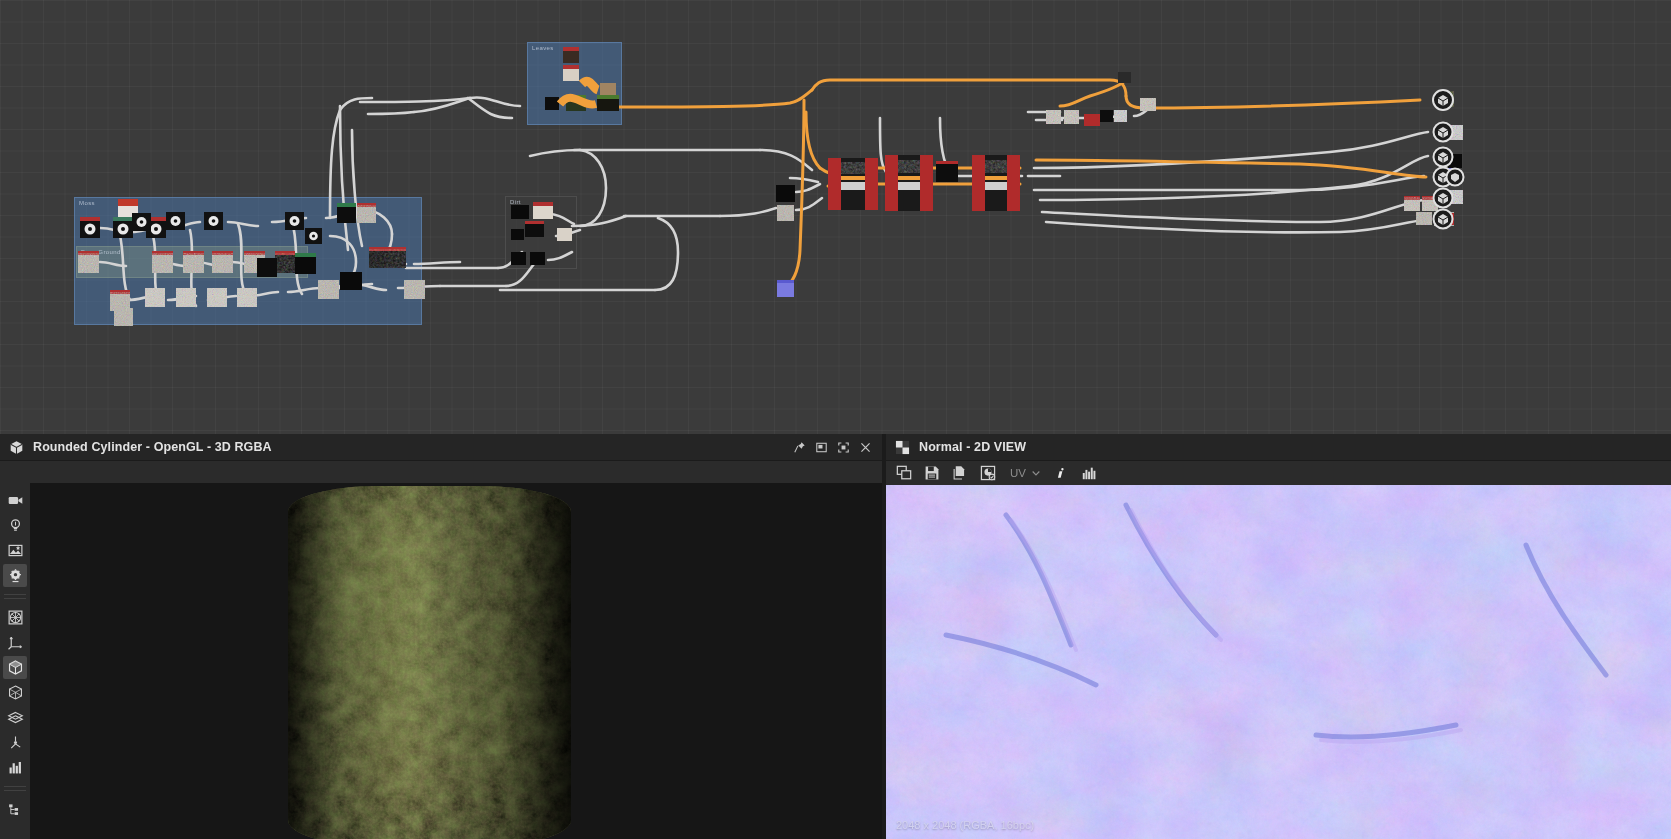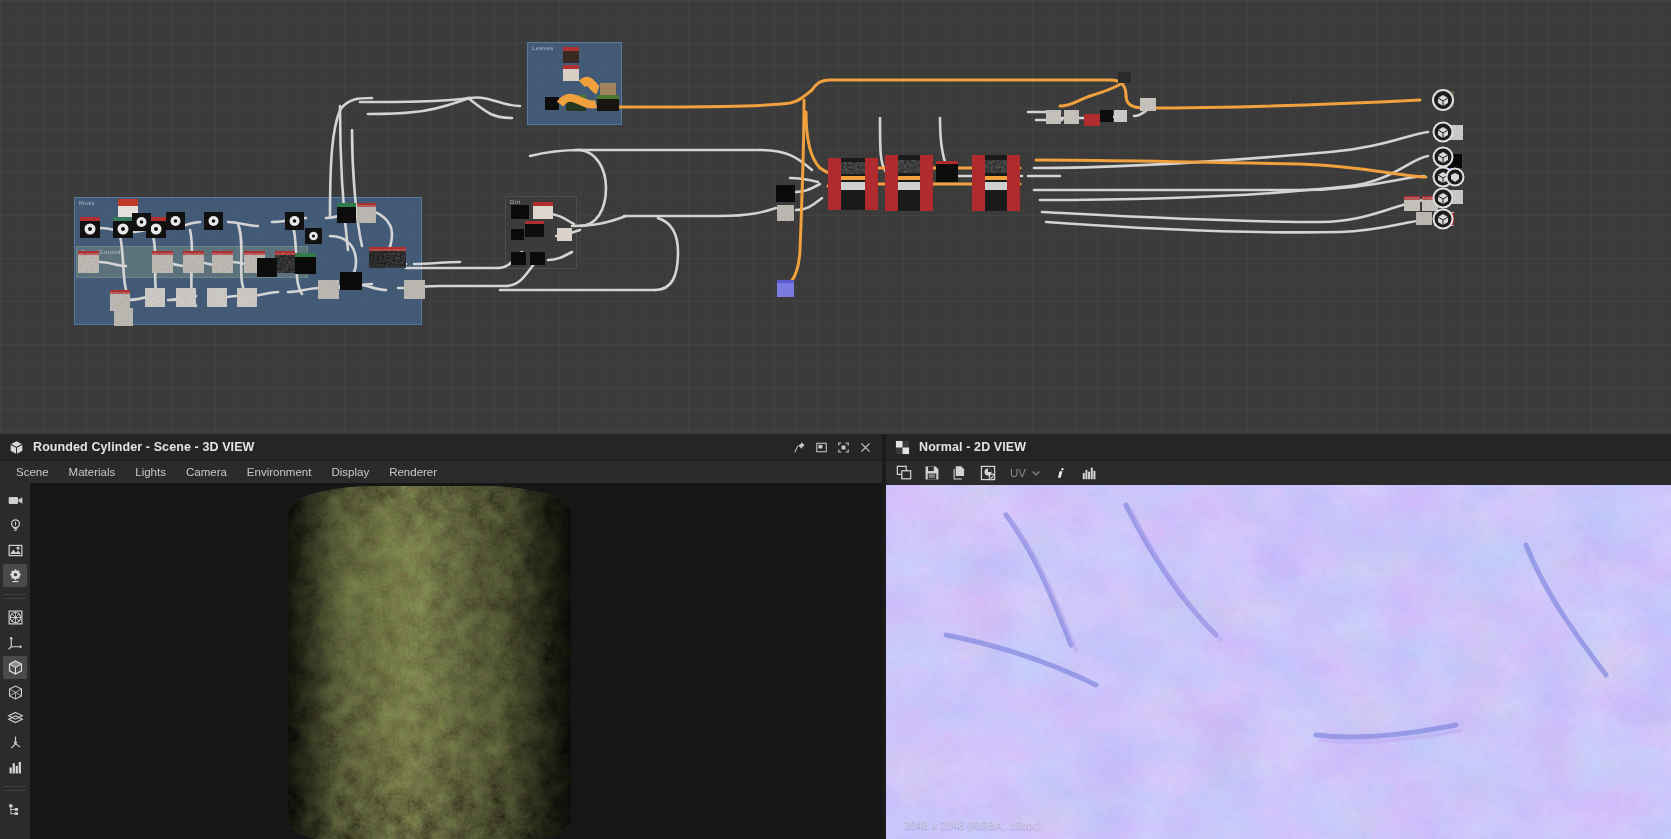--- a/index.html
+++ b/index.html
@@ -117,21 +117,20 @@
   
   .viewport2d {
     position:absolute; left:0; top:51px; width:785px; height:354px;
     overflow:hidden; background:#8a8ce8;
   }
   .imginfo {
     position:absolute; left:10px; bottom:8px;
     font-size:11px; color:#d8d8e8; opacity:.62;
     text-shadow: 0 1px 2px rgba(0,0,0,.45);
     white-space:nowrap;
-    margin-left:8px;
   }
 </style>
 </head>
 <body>
 
 <div id="app">
 
   <div id="graph">
 
     <div class="frame" style="left:74px; top:197px; width:348px; height:128px;">
@@ -515,21 +514,21 @@
     <div class="panel-split"></div>
 
     <div class="panel" id="panel3d">
       <div class="titlebar">
         <span class="tb-icon">
           <svg width="15" height="15" viewBox="0 0 16 16">
             <path d="M8 1.2 L14.2 4.6 L14.2 11.4 L8 14.8 L1.8 11.4 L1.8 4.6 Z" fill="#d8d8d8"></path>
             <path d="M1.8 4.6 L8 8 L14.2 4.6 M8 8 L8 14.8" stroke="#2a2a2a" stroke-width="1.1" fill="none"></path>
           </svg>
         </span>
-        <span class="tb-title">Rounded Cylinder - Scene - 3D VIEW</span>
+        <span class="tb-title">Rounded Cylinder - OpenGL - 3D RGBA</span>
         <span class="tb-spacer"></span>
         <span class="tb-btn">
           <svg width="13" height="13" viewBox="0 0 16 16">
             <path d="M10.5 1.6 L14.4 5.5 L12.2 6.4 L10.6 9.6 L6.4 5.4 L9.6 3.8 Z" fill="#c8c8c8"></path>
             <path d="M6 6 L2.2 13.8" stroke="#c8c8c8" stroke-width="1.3"></path>
           </svg>
         </span>
         <span class="tb-btn">
           <svg width="13" height="13" viewBox="0 0 16 16">
             <rect x="2.2" y="2.8" width="11.6" height="10.4" fill="none" stroke="#c8c8c8" stroke-width="1.3"></rect>
@@ -542,29 +541,20 @@
             <rect x="5.6" y="5.6" width="4.8" height="4.8" fill="#c8c8c8"></rect>
           </svg>
         </span>
         <span class="tb-btn">
           <svg width="13" height="13" viewBox="0 0 16 16">
             <path d="M3 3 L13 13 M13 3 L3 13" stroke="#c8c8c8" stroke-width="1.5"></path>
           </svg>
         </span>
       </div>
 
-      <div class="menubar">
-        <div class="mi">Scene</div>
-        <div class="mi">Materials</div>
-        <div class="mi">Lights</div>
-        <div class="mi">Camera</div>
-        <div class="mi">Environment</div>
-        <div class="mi">Display</div>
-        <div class="mi">Renderer</div>
-      </div>
 
       <div class="vtool">
         <div class="vt-btn">
           <svg width="17" height="17" viewBox="0 0 20 20">
             <rect x="2" y="6" width="11" height="8" rx="1.4" fill="#d0d0d0"></rect>
             <path d="M13.4 9 L18 6.2 V13.8 L13.4 11 Z" fill="#d0d0d0"></path>
           </svg>
         </div>
         <div class="vt-btn">
           <svg width="17" height="17" viewBox="0 0 20 20">

